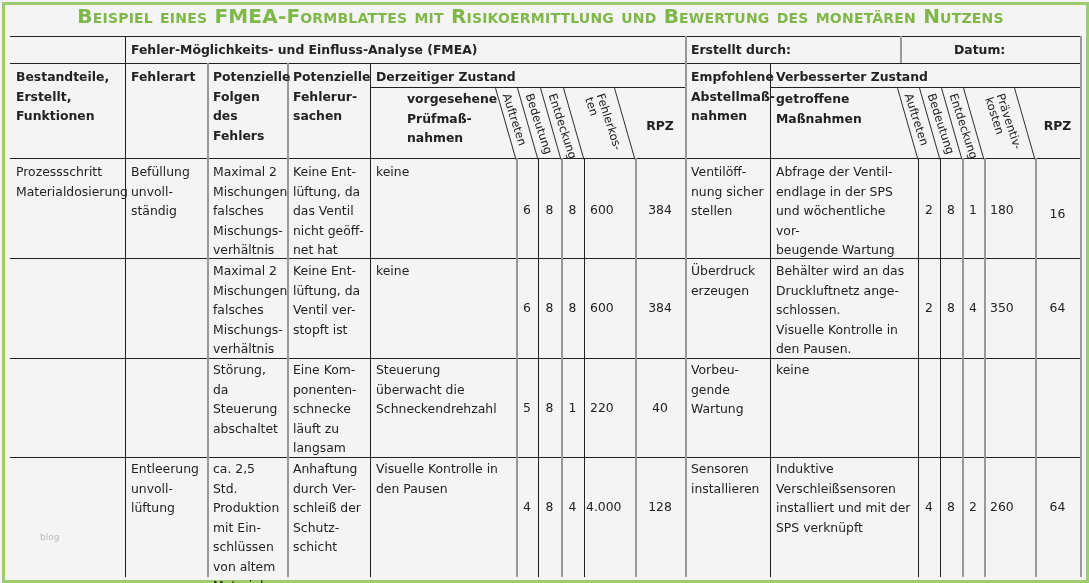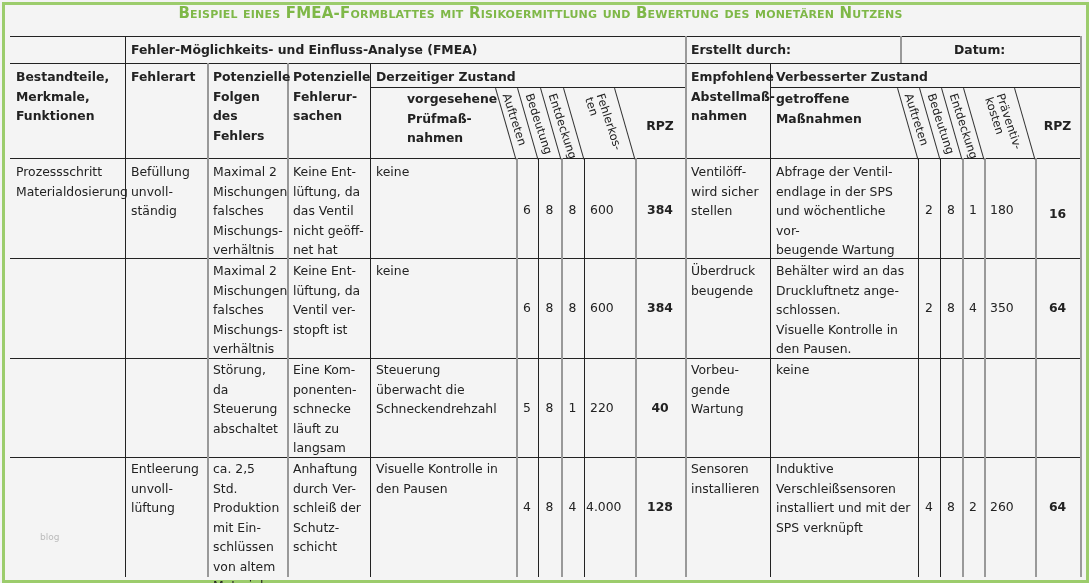--- a/index.html
+++ b/index.html
@@ -1,22 +1,22 @@
 <!DOCTYPE html>
 <html><head>
 <meta charset="utf-8">
 <style>
   html,body{margin:0;padding:0;}
   body{width:1089px;height:583px;background:#f3f3f3;position:relative;overflow:hidden;font-family:"DejaVu Sans",sans-serif;color:#222;}
   .frame{position:absolute;left:2px;top:2px;width:1081px;height:575px;border:3px solid #9ccc6c;background:#f4f4f4;}
-  .title{position:absolute;left:0;top:4px;width:1081px;text-align:center;color:#7fb848;font-size:15px;font-weight:bold;letter-spacing:0.2px;font-variant:small-caps;}
+  .title{position:absolute;left:0;top:4px;width:1081px;text-align:center;color:#7fb848;font-size:20px;font-weight:bold;letter-spacing:0.2px;font-variant:small-caps;}
   .cell{position:absolute;box-sizing:border-box;font-size:12.4px;line-height:19.5px;padding:0 6px;white-space:pre-line;}
   .hdr{font-weight:bold;}
   .num{text-align:center;}
-  .bold{font-weight:bold;}
+  .bold{font-weight:normal;}
   .hl{position:absolute;height:0;border-top:1.3px solid #222;}
   .vl{position:absolute;width:0;border-left:1.3px solid #222;}
   .vlg{position:absolute;width:0;border-left:2px solid #999;}
   .diag{position:absolute;height:0;border-top:1px solid #333;transform-origin:0 0;}
   .rot{position:absolute;font-size:11.5px;line-height:12px;transform-origin:0 0;transform:rotate(72deg);white-space:pre;}
   .watermark{position:absolute;left:40px;top:532px;font-size:9px;color:#bbb;}
 </style>
 </head>
 <body>
 
@@ -63,21 +63,21 @@
 <div class="diag" style="left:920px;top:88px;width:74px;transform:rotate(74deg);"></div>
 <div class="diag" style="left:942px;top:88px;width:74px;transform:rotate(74deg);"></div>
 <div class="diag" style="left:964px;top:88px;width:74px;transform:rotate(74deg);"></div>
 <div class="diag" style="left:1015px;top:88px;width:74px;transform:rotate(74deg);"></div>
 
 <div class="cell hdr" style="left:125px;top:40px;width:560px;">Fehler-Möglichkeits- und Einfluss-Analyse (FMEA)</div>
 <div class="cell hdr" style="left:685px;top:40px;width:215px;">Erstellt durch:</div>
 <div class="cell hdr" style="left:900px;top:40px;width:180px;margin-left:48px;">Datum:</div>
 
 <div class="cell hdr" style="left:10px;top:67px;width:115px;">Bestandteile,
-Merkmale,
+Erstellt,
 Funktionen</div>
 <div class="cell hdr" style="left:125px;top:67px;width:82px;">Fehlerart</div>
 <div class="cell hdr" style="left:207px;top:67px;width:80px;">Potenzielle
 Folgen des
 Fehlers</div>
 <div class="cell hdr" style="left:287px;top:67px;width:83px;">Potenzielle
 Fehlerur-
 sachen</div>
 <div class="cell hdr" style="left:370px;top:67px;width:315px;">Derzeitiger Zustand</div>
 <div class="cell hdr" style="left:370px;top:89px;width:130px;padding-left:37px;">vorgesehene
@@ -118,21 +118,21 @@
 das Ventil
 nicht geöff-
 net hat</div>
 <div class="cell" style="left:370px;top:162px;width:146px;">keine</div>
 <div class="cell num" style="left:516px;top:200px;width:22px;padding:0;">6</div>
 <div class="cell num" style="left:538px;top:200px;width:23px;padding:0;">8</div>
 <div class="cell num" style="left:561px;top:200px;width:23px;padding:0;">8</div>
 <div class="cell" style="left:584px;top:200px;width:51px;">600</div>
 <div class="cell num bold" style="left:635px;top:200px;width:50px;">384</div>
 <div class="cell" style="left:685px;top:162px;width:85px;">Ventilöff-
-wird sicher
+nung sicher
 stellen</div>
 <div class="cell" style="left:770px;top:162px;width:148px;">Abfrage der Ventil-
 endlage in der SPS
 und wöchentliche vor-
 beugende Wartung</div>
 <div class="cell num" style="left:918px;top:200px;width:22px;padding:0;">2</div>
 <div class="cell num" style="left:940px;top:200px;width:22px;padding:0;">8</div>
 <div class="cell num" style="left:962px;top:200px;width:22px;padding:0;">1</div>
 <div class="cell" style="left:984px;top:200px;width:51px;">180</div>
 <div class="cell num bold" style="left:1035px;top:204px;width:45px;">16</div>
@@ -146,21 +146,21 @@
 lüftung, da
 Ventil ver-
 stopft ist</div>
 <div class="cell" style="left:370px;top:261px;width:146px;">keine</div>
 <div class="cell num" style="left:516px;top:298px;width:22px;padding:0;">6</div>
 <div class="cell num" style="left:538px;top:298px;width:23px;padding:0;">8</div>
 <div class="cell num" style="left:561px;top:298px;width:23px;padding:0;">8</div>
 <div class="cell" style="left:584px;top:298px;width:51px;">600</div>
 <div class="cell num bold" style="left:635px;top:298px;width:50px;">384</div>
 <div class="cell" style="left:685px;top:261px;width:85px;">Überdruck
-beugende</div>
+erzeugen</div>
 <div class="cell" style="left:770px;top:261px;width:148px;">Behälter wird an das
 Druckluftnetz ange-
 schlossen.
 Visuelle Kontrolle in
 den Pausen.</div>
 <div class="cell num" style="left:918px;top:298px;width:22px;padding:0;">2</div>
 <div class="cell num" style="left:940px;top:298px;width:22px;padding:0;">8</div>
 <div class="cell num" style="left:962px;top:298px;width:22px;padding:0;">4</div>
 <div class="cell" style="left:984px;top:298px;width:51px;">350</div>
 <div class="cell num bold" style="left:1035px;top:298px;width:45px;">64</div>

